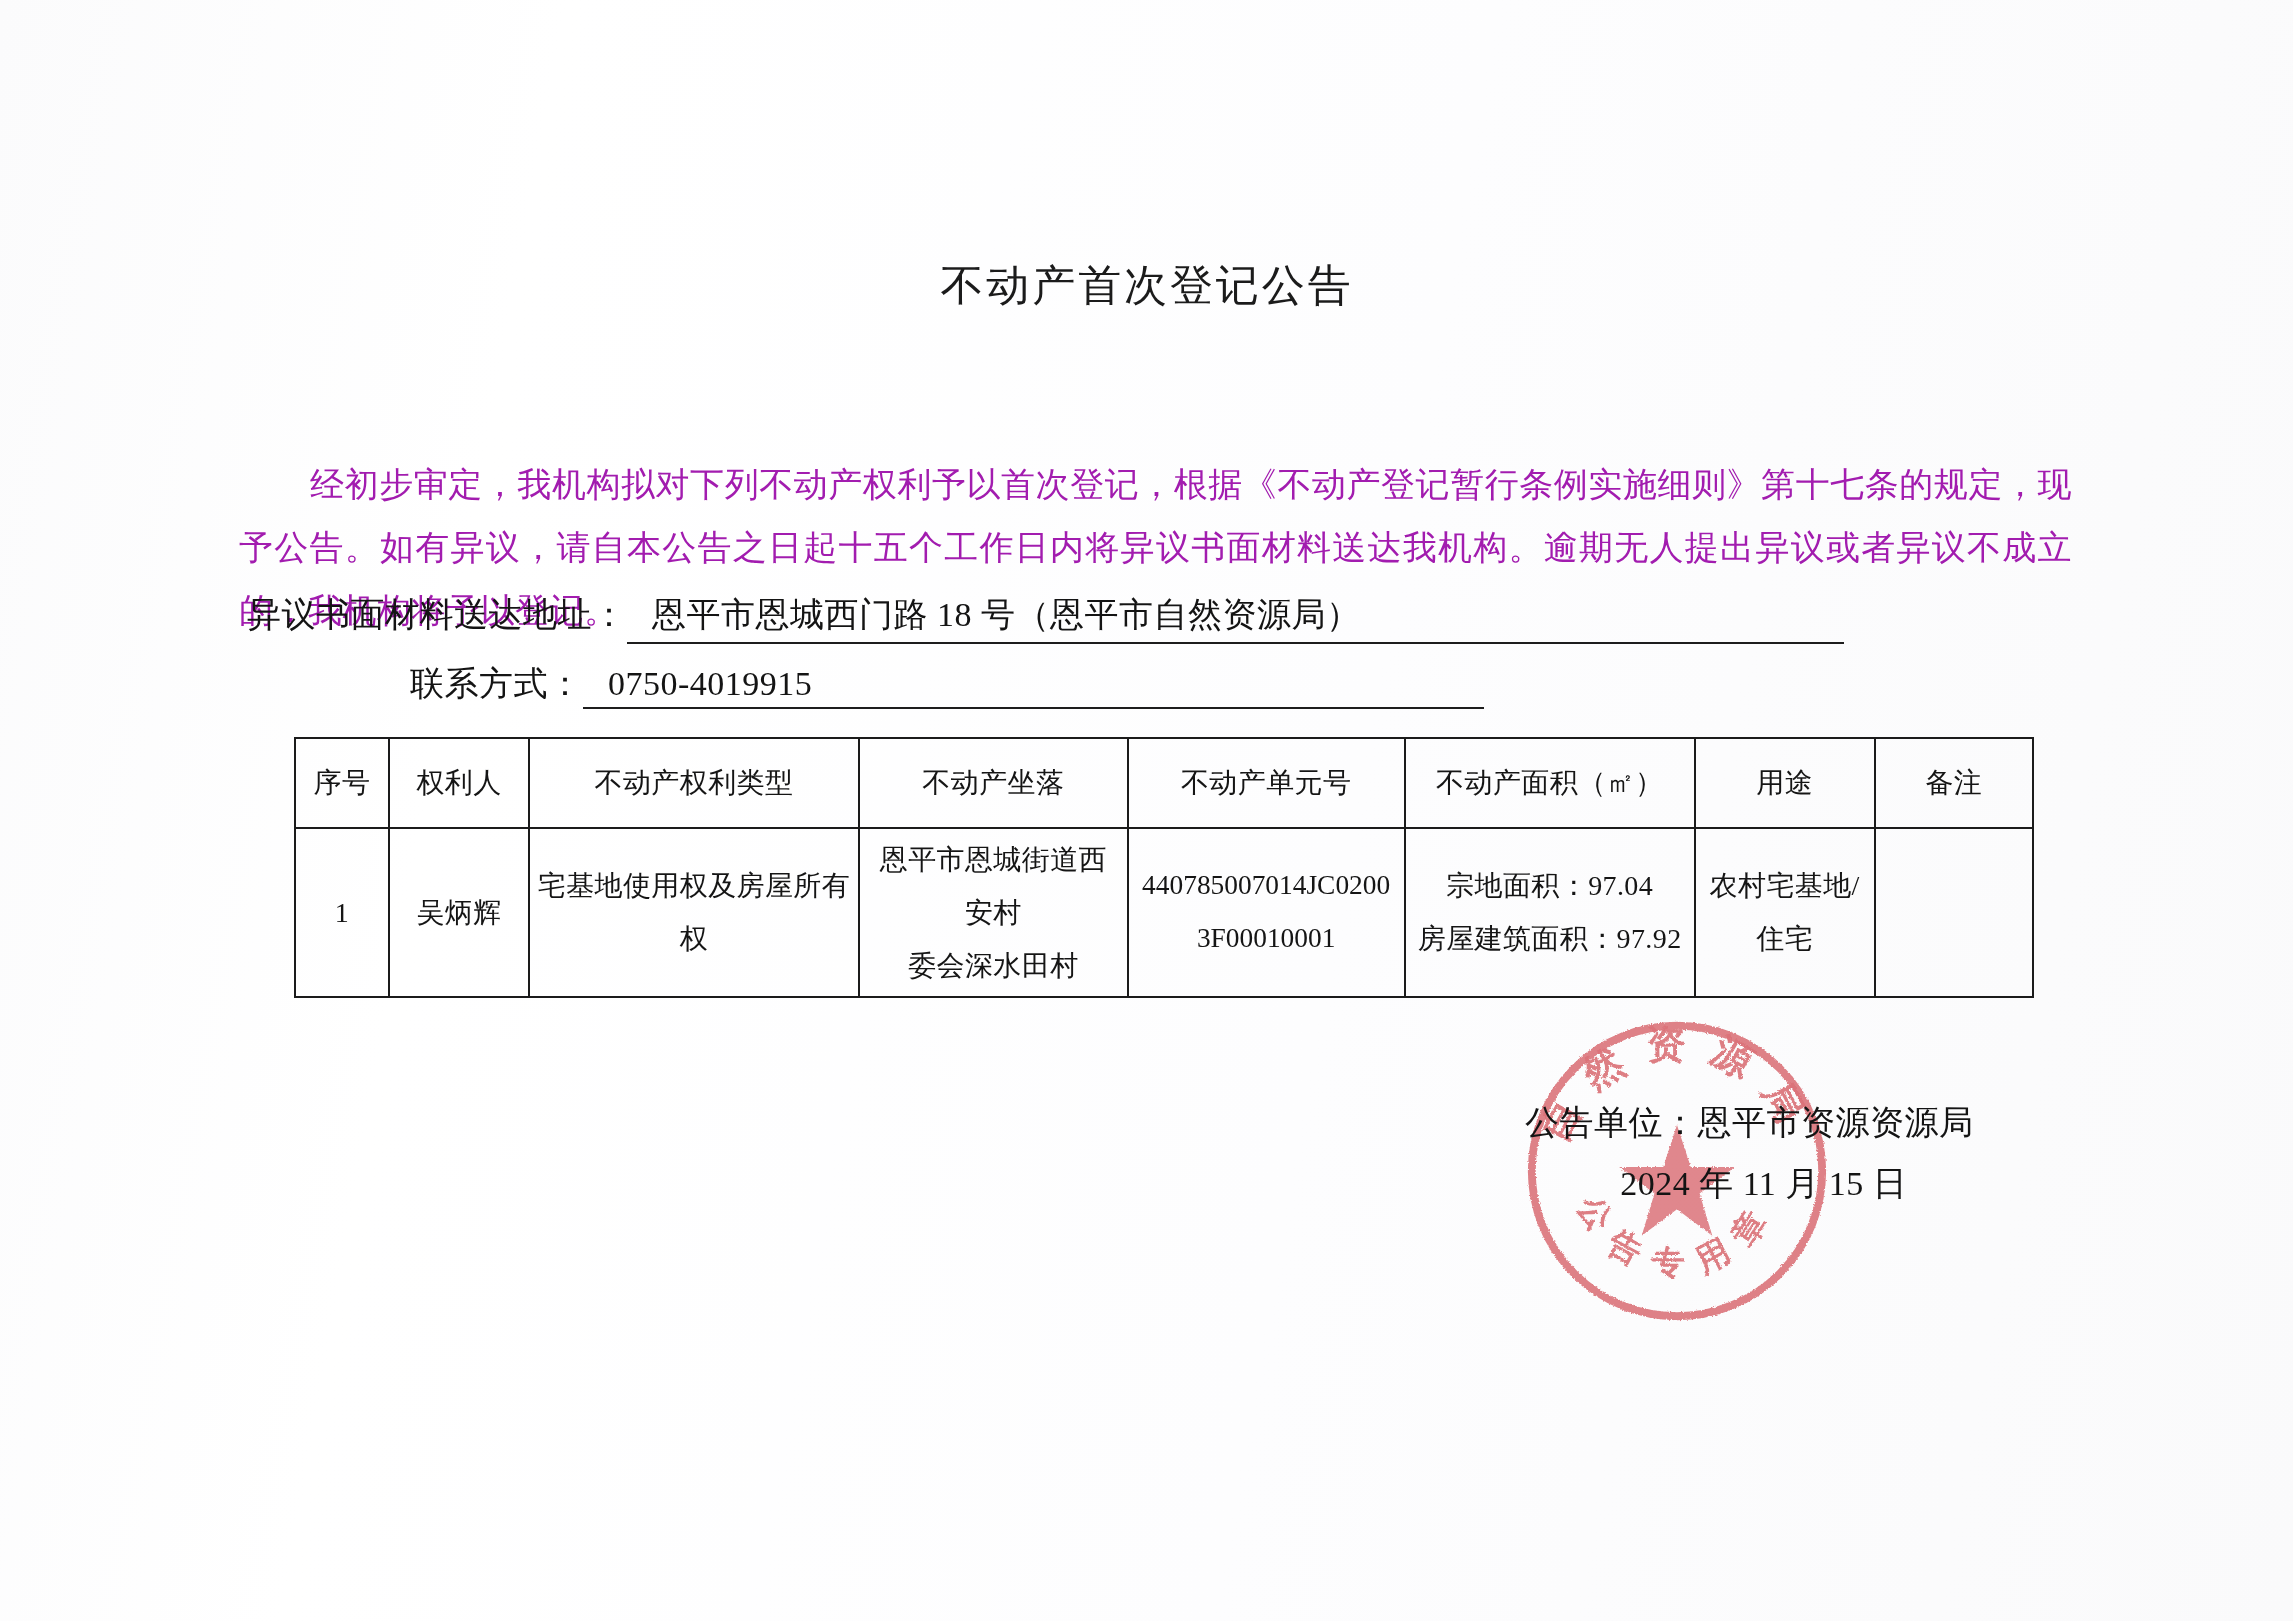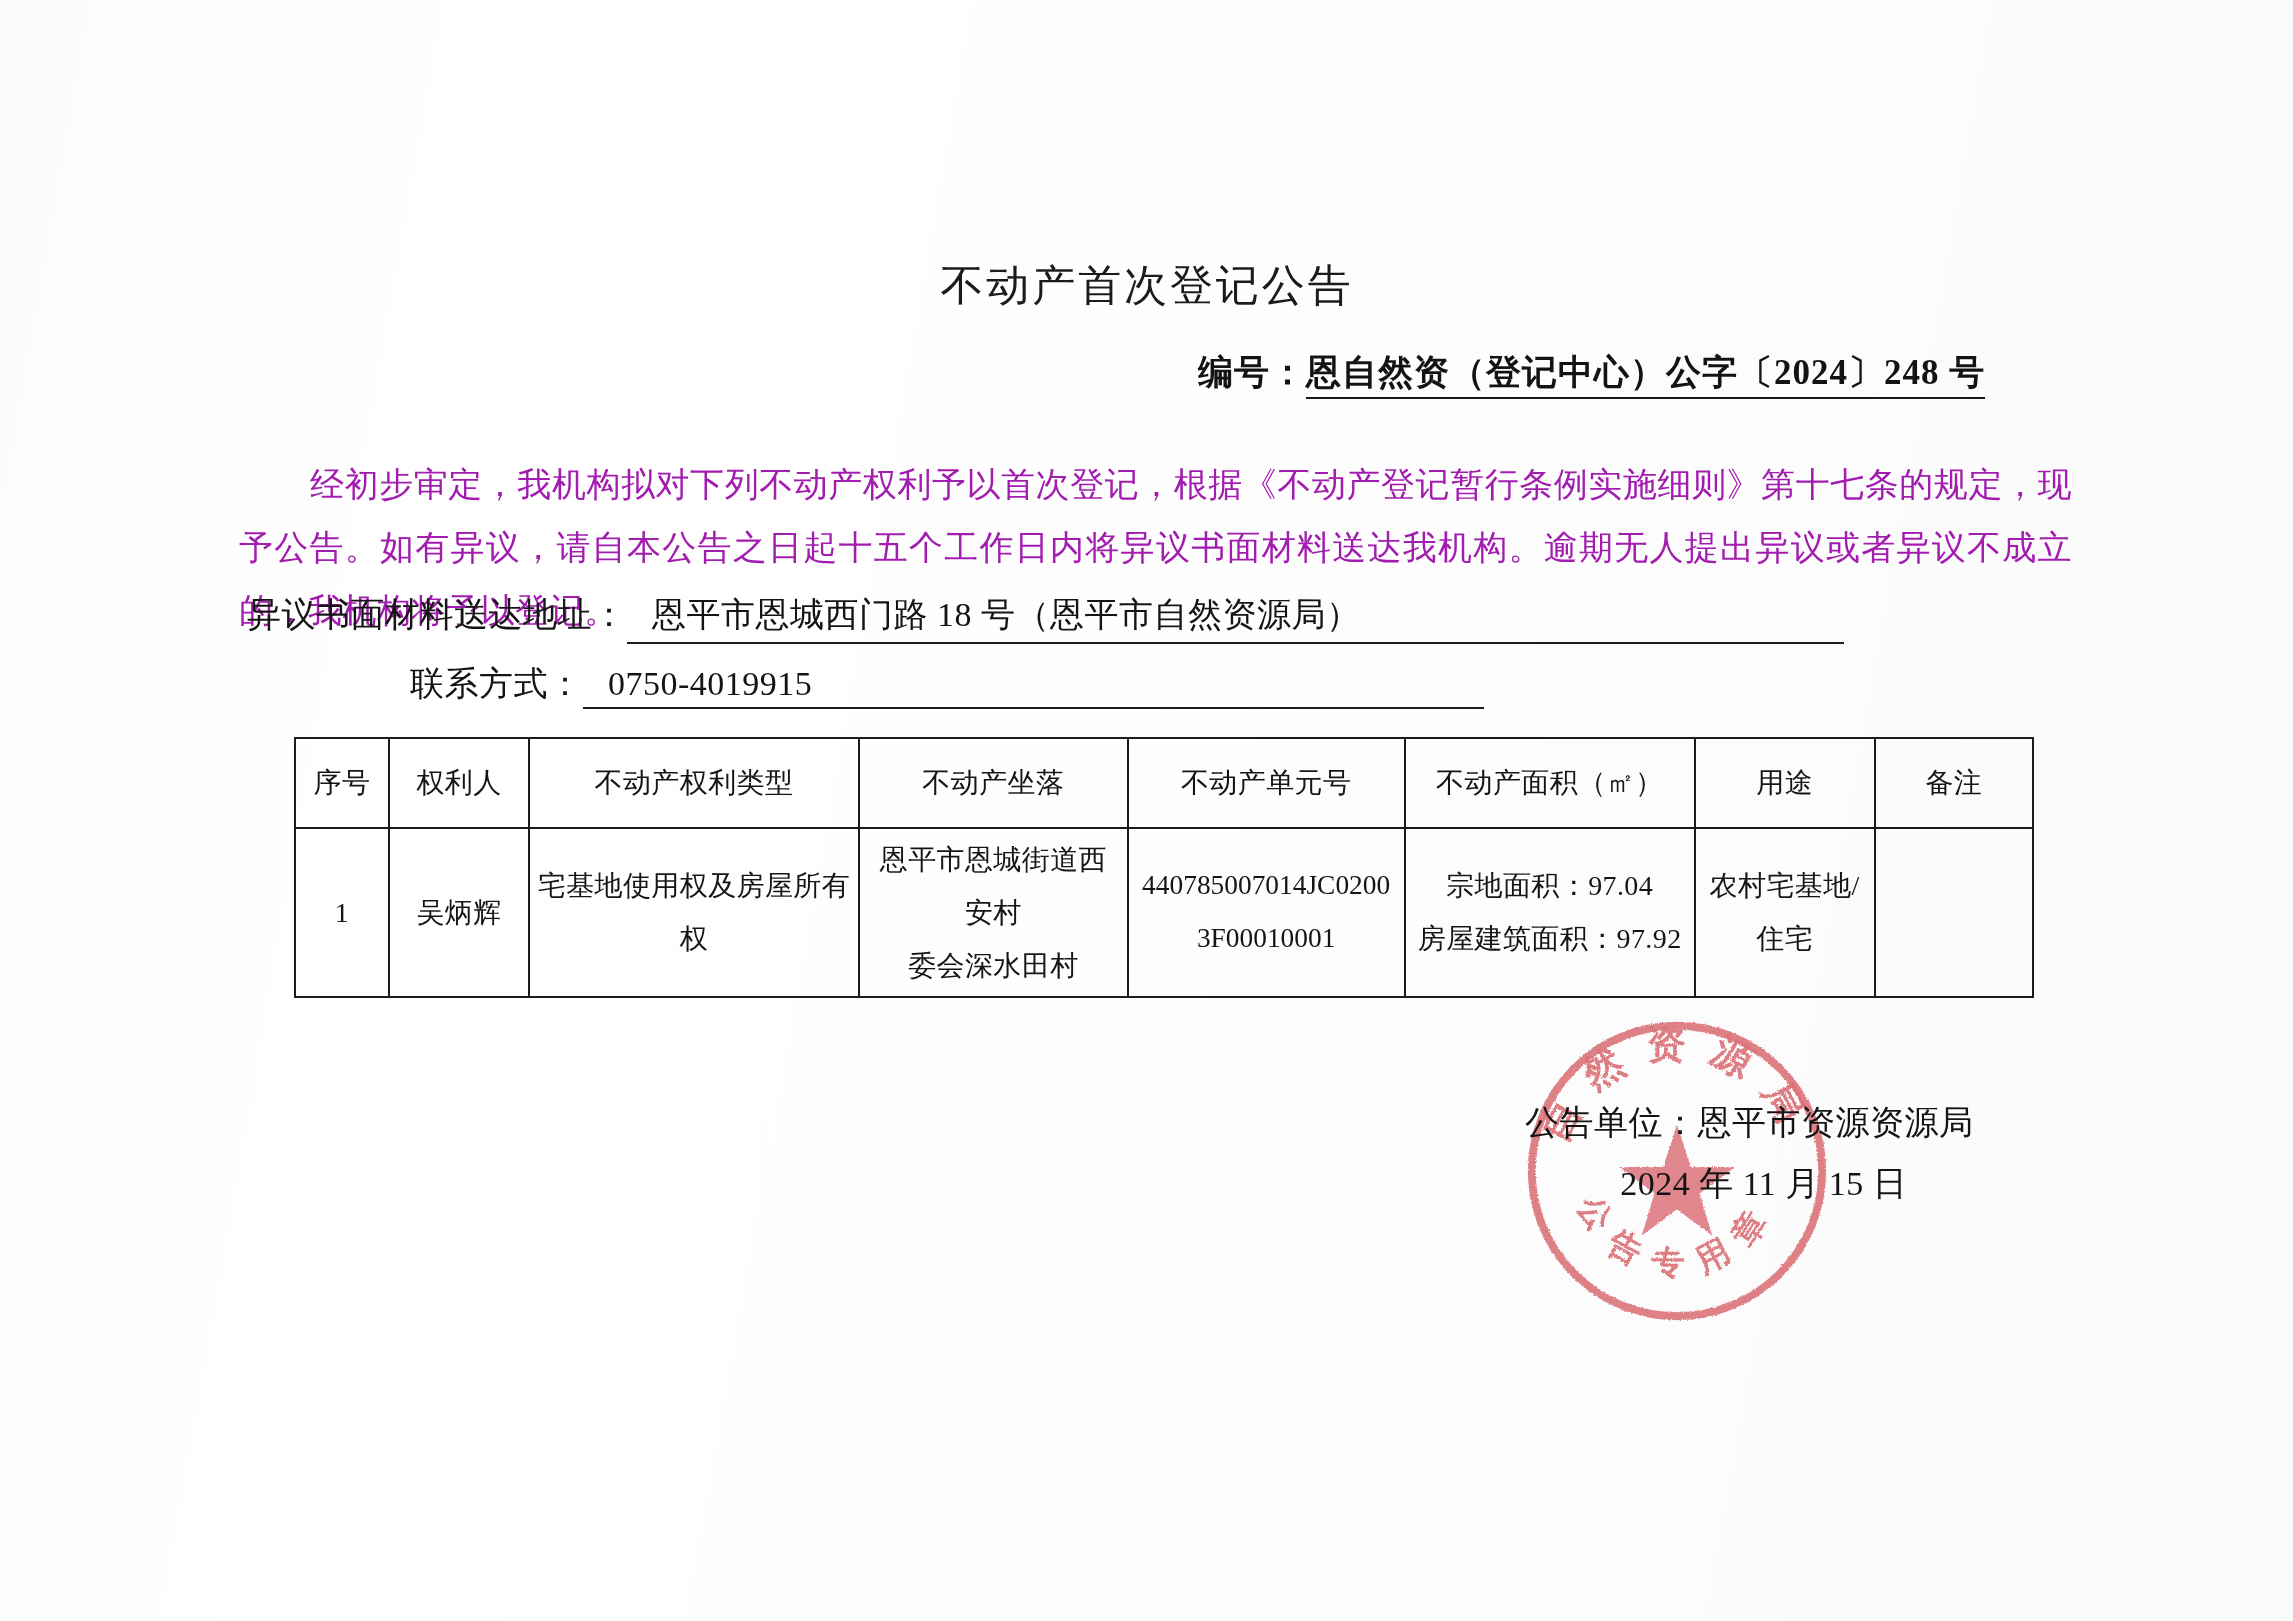--- a/index.html
+++ b/index.html
@@ -164,23 +164,20 @@
   #official-seal svg { width: 100%; height: 100%; display: block; }
 </style>
 </head>
 <body>
 
 <div id="page">
   <div id="paper-tint"></div>
 
   <div class="doc-title">不动产首次登记公告</div>
 
-  <div class="doc-number">
-    <span class="label">编号：</span><span class="underlined">恩自然资（登记中心）公字〔2024〕248 号</span>
-  </div>
 
   <div class="body-para p1">
     <span class="indent"></span><span>经初步审定，我机构拟对下列不动产权利予以首次登记，根据《不动产登记暂行条例实施细则》第十七条的规定，现予公告。如有异议，请自本公告之日起十五个工作日内将异议书面材料送达我机构。逾期无人提出异议或者异议不成立的，我机构将予以登记。</span>
   </div>
 
   <div class="field-line" id="address-line">
     <span class="fl-label">异议书面材料送达地址：</span><span class="fl-value">恩平市恩城西门路 18 号（恩平市自然资源局）</span>
   </div>
 
   <div class="field-line" id="contact-line">

